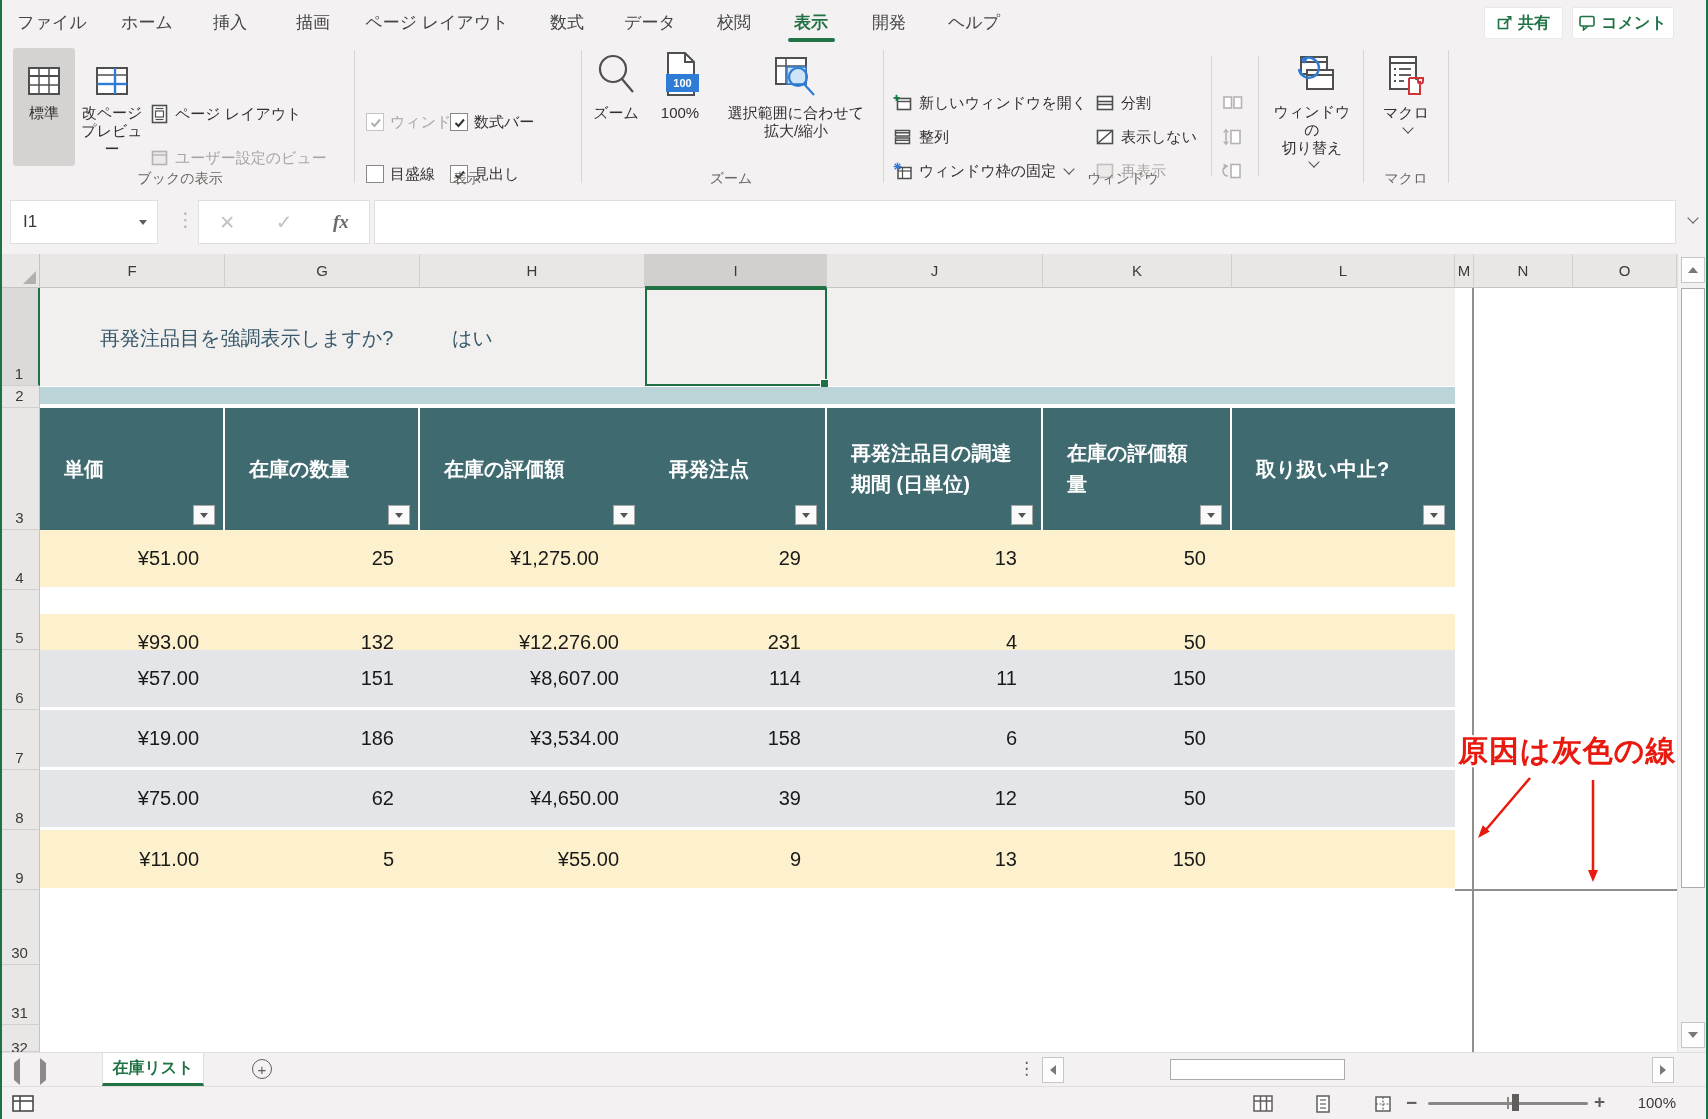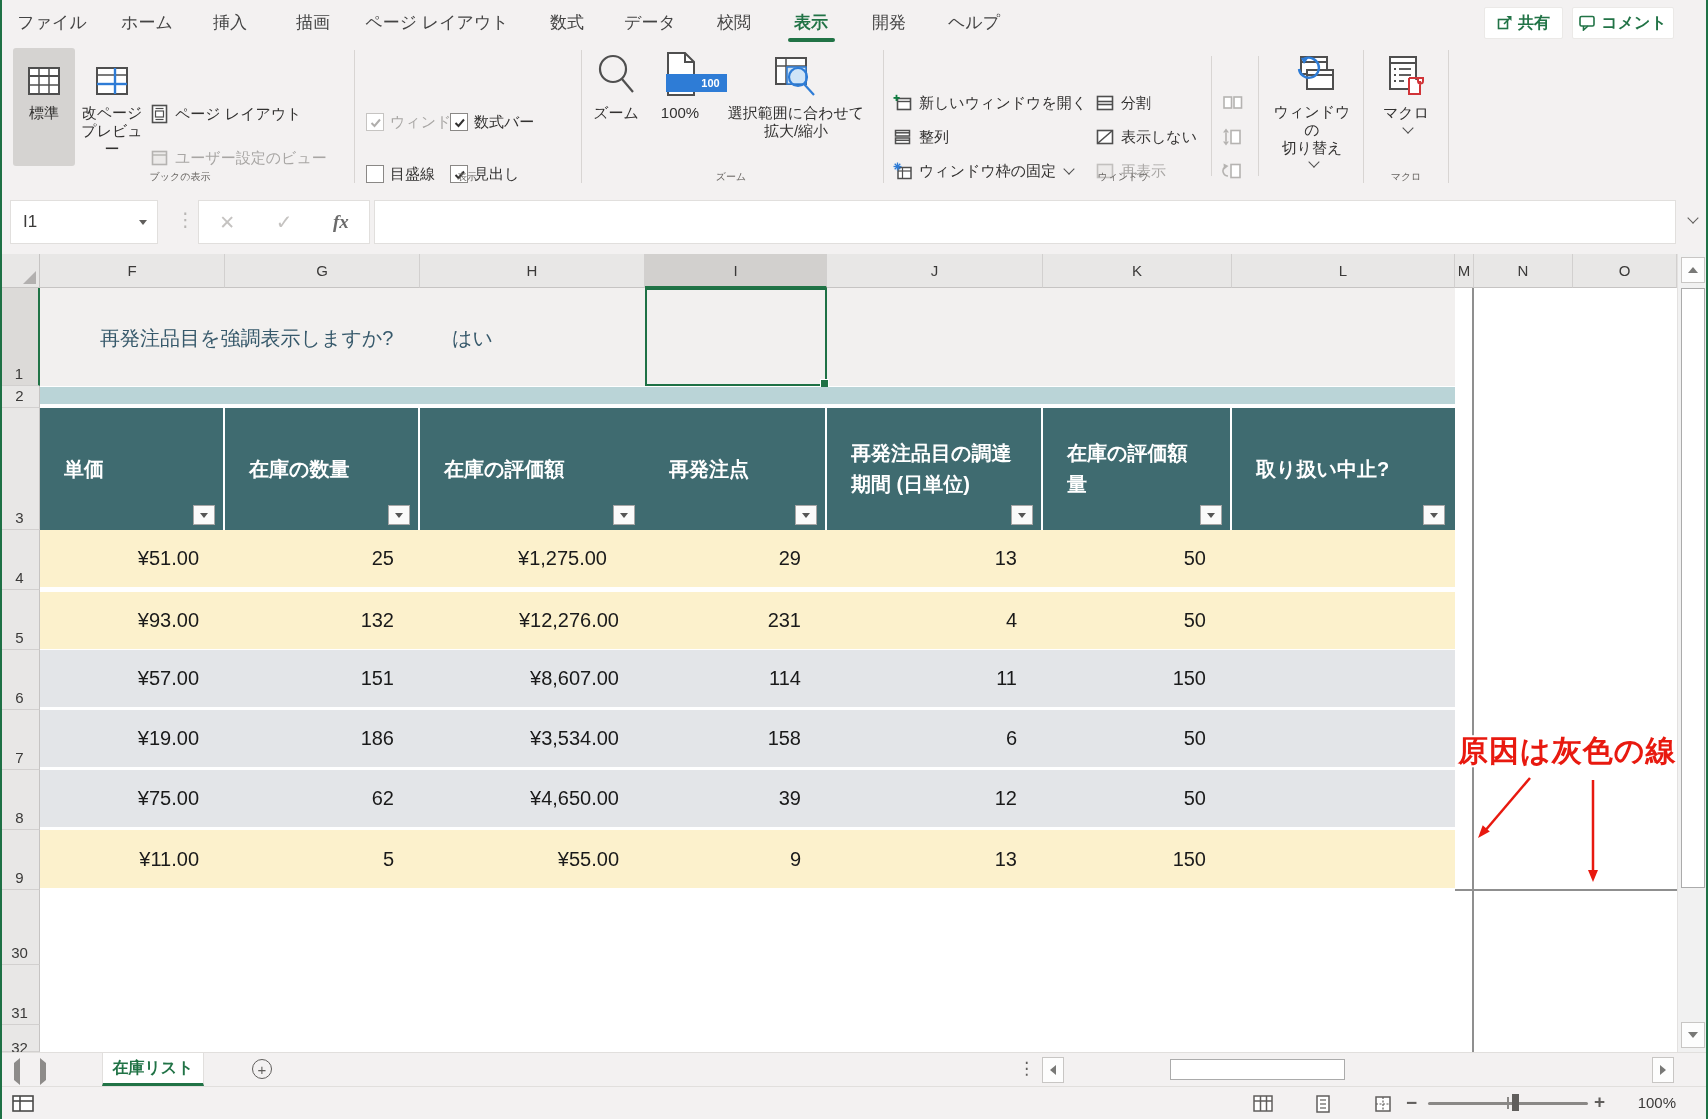--- a/index.html
+++ b/index.html
@@ -12,21 +12,21 @@
   .tabrow{position:absolute;left:0;top:0;width:1708px;height:44px;background:#f3f1f1;}
   .rtab{position:absolute;top:0;height:44px;display:flex;align-items:center;transform:translateX(-50%);
         font-size:17px;color:#444;cursor:default;white-space:nowrap;}
   .rtab.sel{color:#217346;font-weight:bold;}
   .tab-underline{position:absolute;background:#217346;height:4px;border-radius:2px;}
   .topbtn{position:absolute;top:7px;height:30px;background:#fff;border:1px solid #ebe9e7;border-radius:2px;
           display:flex;align-items:center;justify-content:center;gap:5px;color:#217346;font-weight:bold;font-size:16px;}
   
   .ribbon{position:absolute;left:0;top:44px;width:1708px;height:146px;background:#f3f1f1;border-bottom:1px solid #d9d6d4;}
   .gsep{position:absolute;top:6px;width:1px;height:133px;background:#d8d5d3;}
-  .glabel{position:absolute;top:126px;transform:translateX(-50%);font-size:10px;color:#696663;white-space:nowrap;}
+  .glabel{position:absolute;top:126px;transform:translateX(-50%);font-size:14px;color:#696663;white-space:nowrap;}
   .bigbtn{position:absolute;top:4px;height:118px;display:flex;flex-direction:column;align-items:center;border-radius:3px;}
   .bigbtn.sel{background:#d5d3d1;}
   .bigbtn .ic{height:52px;display:flex;align-items:flex-end;justify-content:center;}
   .bigbtn .bl{font-size:15px;color:#323130;text-align:center;line-height:18px;margin-top:4px;white-space:pre-line;}
   .smallitem{position:absolute;height:24px;display:flex;align-items:center;gap:6px;font-size:15px;color:#323130;white-space:nowrap;}
   .smallitem.dis{color:#a8a6a4;}
   .cb{width:16px;height:16px;background:#fff;border:1px solid #8a8886;display:flex;align-items:center;justify-content:center;}
   .cb.dis{border-color:#c6c4c2;}
   .chv{display:inline-block;width:7px;height:7px;border-right:1.7px solid #4f4f4f;border-bottom:1.7px solid #4f4f4f;transform:rotate(45deg);margin-left:3px;margin-top:-4px;}
   .chv.up{transform:rotate(225deg);margin-top:4px;}
@@ -196,21 +196,21 @@
           </svg>
       </span>
       <span class="bl">ズーム</span>
     </div>
     <div class="bigbtn" style="left:650px;width:60px;">
       <span class="ic" style="position:relative;">
         <svg width="40" height="50">
             <path d="M8,3 h17 l9,9 v33 h-26 z" fill="#fff" stroke="#4f4f4f" stroke-width="2"></path>
             <path d="M25,3 v9 h9" fill="none" stroke="#4f4f4f" stroke-width="2"></path>
           </svg>
-        <span class="badge100" style="left:6px;top:26px;width:33px;height:18px;padding-left:28px;">100</span>
+        <span class="badge100" style="left:6px;top:26px;width:33px;height:18px;">100</span>
       </span>
       <span class="bl">100%</span>
     </div>
     <div class="bigbtn" style="left:716px;width:160px;">
       <span class="ic">
         <svg width="48" height="48">
             <rect x="4" y="6" width="30" height="26" fill="#fff" stroke="#4f4f4f" stroke-width="2"></rect>
             <line x1="4" y1="14" x2="34" y2="14" stroke="#4f4f4f" stroke-width="1.5"></line>
             <line x1="14" y1="6" x2="14" y2="32" stroke="#4f4f4f" stroke-width="1.5"></line>
             <rect x="15" y="15" width="19" height="17" fill="#cfe4f7" stroke="#2E7CD6" stroke-width="1.5"></rect>
@@ -425,27 +425,27 @@
     <div class="filter" style="left:1200px;">
         <span class="tri-down"></span>
       </div>
     <div class="filter" style="left:1423px;">
         <span class="tri-down"></span>
       </div>
 
     <div class="drow yellow" style="top:530px;height:57px;">
       <div class="td" style="left:0;width:185px;">¥51.00</div>
       <div class="td" style="left:185px;width:195px;">25</div>
-      <div class="td" style="left:368px;width:225px;">¥1,275.00</div>
+      <div class="td" style="left:360px;width:225px;">¥1,275.00</div>
       <div class="td" style="left:605px;width:182px;">29</div>
       <div class="td" style="left:787px;width:216px;">13</div>
       <div class="td" style="left:1003px;width:189px;">50</div>
       <div class="td" style="left:1192px;width:223px;"></div>
     </div>
-    <div class="drow yellow" style="top:592px;height:57px;">
+    <div class="drow yellow" style="top:614px;height:57px;">
       <div class="td" style="left:0;width:185px;">¥93.00</div>
       <div class="td" style="left:185px;width:195px;">132</div>
       <div class="td" style="left:380px;width:225px;">¥12,276.00</div>
       <div class="td" style="left:605px;width:182px;">231</div>
       <div class="td" style="left:787px;width:216px;">4</div>
       <div class="td" style="left:1003px;width:189px;">50</div>
       <div class="td" style="left:1192px;width:223px;"></div>
     </div>
     <div class="drow gray" style="top:650px;height:57px;">
       <div class="td" style="left:0;width:185px;">¥57.00</div>

